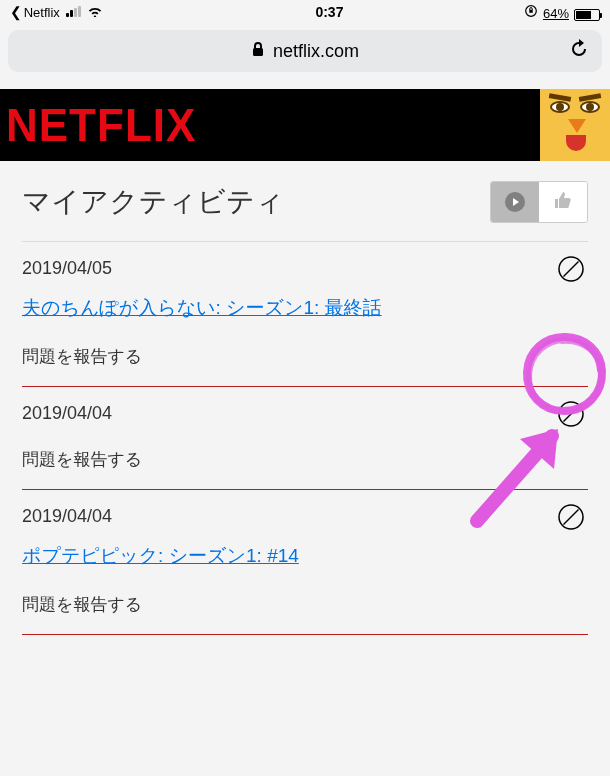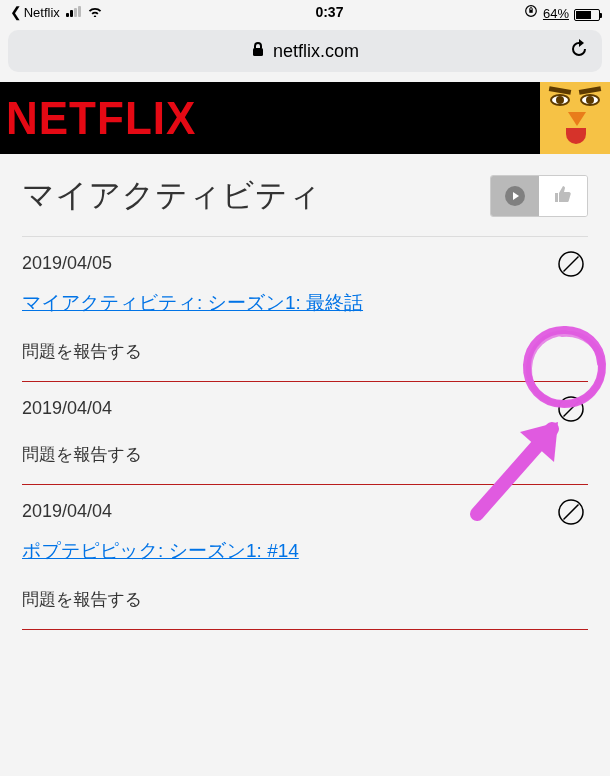--- a/index.html
+++ b/index.html
@@ -13,21 +13,21 @@
     .sb-signal { display: flex; align-items: flex-end; gap: 1px; height: 10px; }
     .sb-signal span { width: 3px; background: #000; border-radius: 1px; }
     .sb-signal span.faded { background: #bbb; }
     .sb-center { font-weight: 700; font-size: 14px; margin-left: 32px; }
     .sb-right { display: flex; align-items: flex-end; gap: 5px; text-decoration: underline; }
     .batt { display: inline-block; width: 26px; height: 12px; border: 1px solid #000; border-radius: 2px; position: relative; }
     .batt::after { content: ""; position: absolute; right: -3px; top: 3px; width: 2px; height: 5px; background: #000; border-radius: 0 1px 1px 0; }
     .batt i { position: absolute; left: 1px; top: 1px; bottom: 1px; width: 64%; background: #000; }
 
     
-    .addr-wrap { padding: 6px 8px 10px; background: #f4f4f4; }
+    .addr-wrap { padding: 6px 8px 17px; background: #f4f4f4; }
     .addr { height: 42px; background: #e7e8ea; border-radius: 10px; display: flex; align-items: center; justify-content: center; position: relative; color: #000; }
     .addr .lock { margin-right: 8px; }
     .addr .domain { font-size: 18px; }
     .addr .reload { position: absolute; right: 12px; top: 50%; transform: translateY(-50%); }
 
     
     .nf-header { height: 72px; background: #000; display: flex; align-items: center; justify-content: space-between; padding-left: 6px; }
     .nf-logo { font-family: Impact, "Arial Black", sans-serif; font-size: 44px; letter-spacing: 1px; color: #e50914; font-weight: 800; transform: scaleY(1.05); }
     .avatar { width: 70px; height: 72px; background: #f6c245; position: relative; overflow: hidden; }
     .eye { position: absolute; width: 20px; height: 12px; background: #fff; border: 2px solid #5d3a00; border-radius: 50%; top: 12px; }
@@ -36,21 +36,21 @@
     .eye::after { content: ""; position: absolute; width: 8px; height: 8px; background: #5d3a00; border-radius: 50%; left: 4px; top: 0; }
     .brow { position: absolute; width: 22px; height: 5px; background: #5d3a00; top: 6px; }
     .brow.l { left: 9px; transform: rotate(10deg); }
     .brow.r { right: 9px; transform: rotate(-10deg); }
     .beak { position: absolute; left: 28px; top: 30px; width: 0; height: 0; border-left: 9px solid transparent; border-right: 9px solid transparent; border-top: 14px solid #e97c1a; }
     .comb { position: absolute; left: 26px; top: 46px; width: 20px; height: 16px; background: #d6332a; border-radius: 0 0 10px 10px; }
 
     
     .page { background: #f4f4f4; padding: 20px 22px 0; position: relative; }
     .page-top { display: flex; align-items: center; justify-content: space-between; padding-bottom: 18px; border-bottom: 1px solid #dcdcdc; }
-    .page-title { font-size: 32px; font-weight: 400; color: #333; letter-spacing: 0.5px; }
+    .page-title { font-size: 28px; font-weight: 400; color: #333; letter-spacing: 0.5px; }
     .toggle { display: flex; border: 1px solid #ccc; border-radius: 3px; overflow: hidden; }
     .toggle-btn { width: 48px; height: 40px; display: flex; align-items: center; justify-content: center; background: #fff; }
     .toggle-btn.active { background: #b9b9b9; }
     .play-dot { width: 20px; height: 20px; border-radius: 50%; background: #808080; display: flex; align-items: center; justify-content: center; }
     .play-dot::after { content: ""; width: 0; height: 0; border-top: 4px solid transparent; border-bottom: 4px solid transparent; border-left: 6px solid #fff; margin-left: 2px; }
 
     
     .entry { padding: 16px 0 18px; border-bottom: 1px solid #b91c1c; position: relative; }
     .entry .date { color: #333; font-size: 18px; }
     .entry .title { display: inline-block; margin-top: 16px; color: #0073e6; font-size: 19px; }
@@ -147,21 +147,21 @@
   </div>
 
   <div class="entry">
     <div class="remove-btn">
       <svg width="30" height="30" viewBox="0 0 30 30">
           <circle cx="15" cy="15" r="12" fill="none" stroke="#000" stroke-width="1.5"></circle>
           <line x1="7.5" y1="22.5" x2="22.5" y2="7.5" stroke="#000" stroke-width="1.5"></line>
         </svg>
     </div>
     <div class="date">2019/04/05</div>
-    <a class="title" href="#">マイアクティビティ: シーズン1: 最終話</a>
+    <a class="title" href="#">夫のちんぽが入らない: シーズン1: 最終話</a>
     <div class="report">問題を報告する</div>
   </div>
 
   <div class="entry">
     <div class="remove-btn">
       <svg width="30" height="30" viewBox="0 0 30 30">
           <circle cx="15" cy="15" r="12" fill="none" stroke="#000" stroke-width="1.5"></circle>
           <line x1="7.5" y1="22.5" x2="22.5" y2="7.5" stroke="#000" stroke-width="1.5"></line>
         </svg>
     </div>

